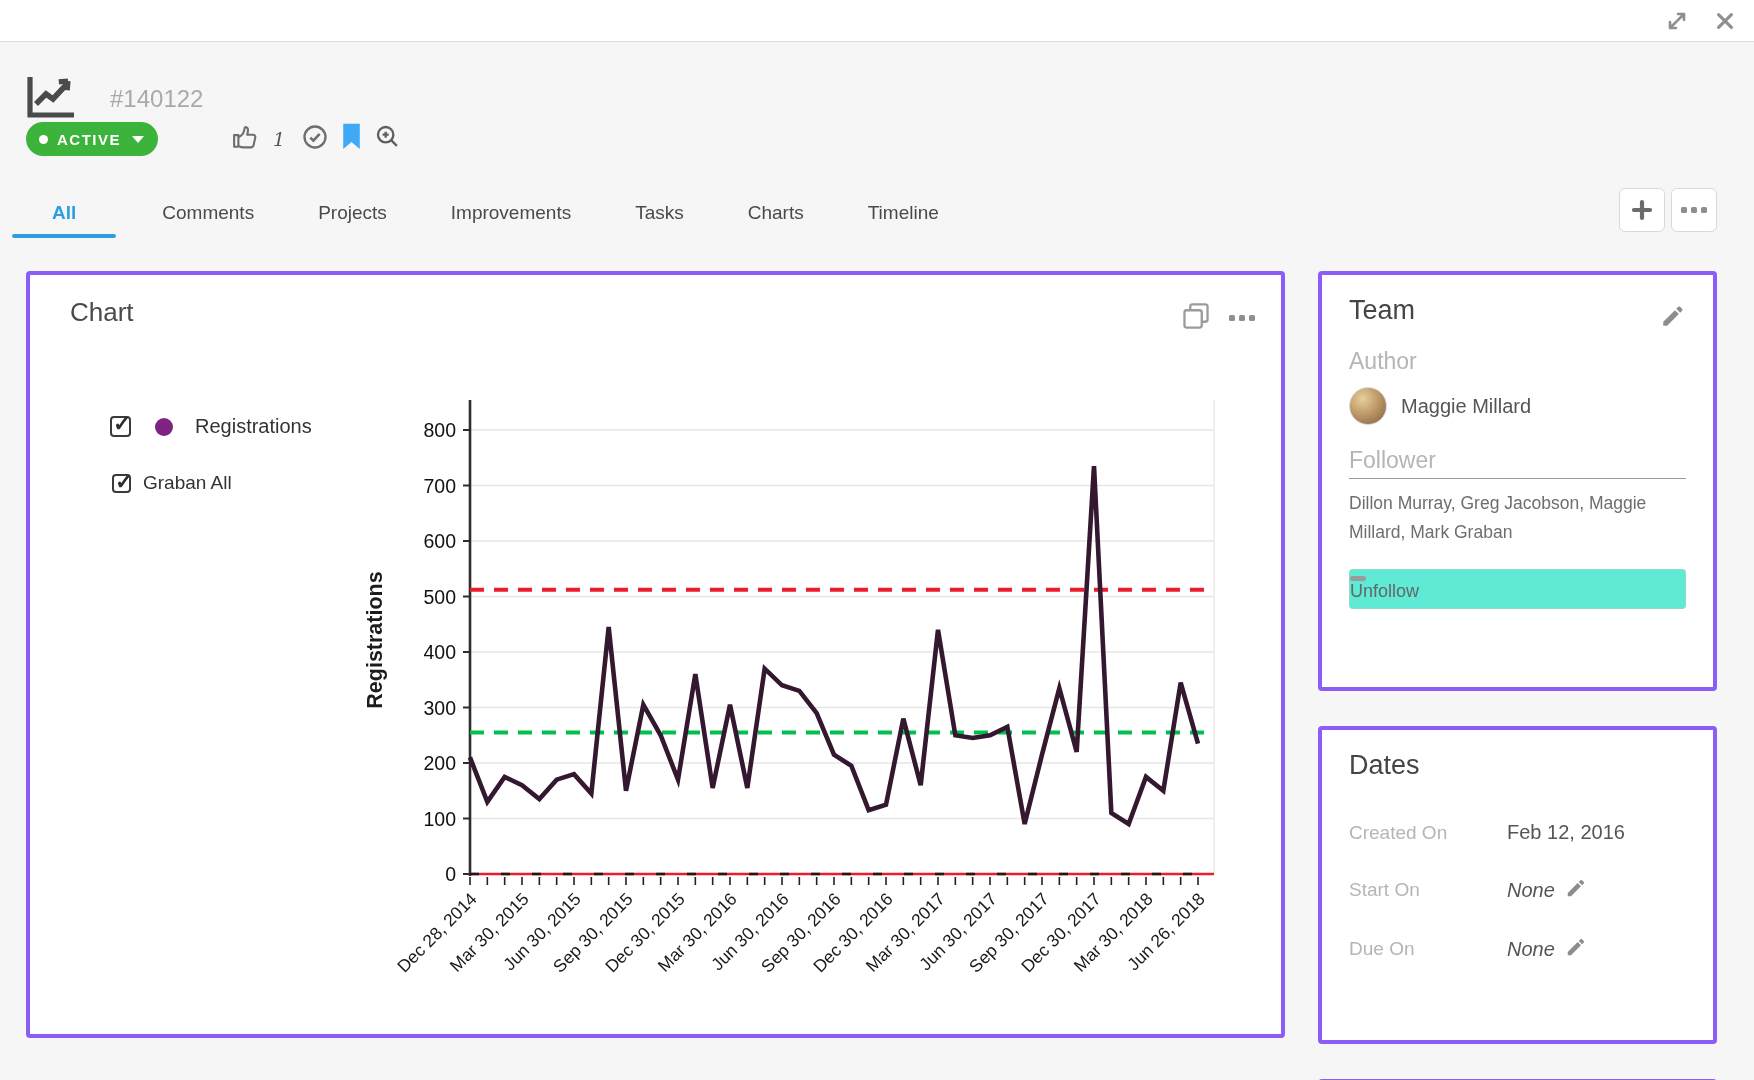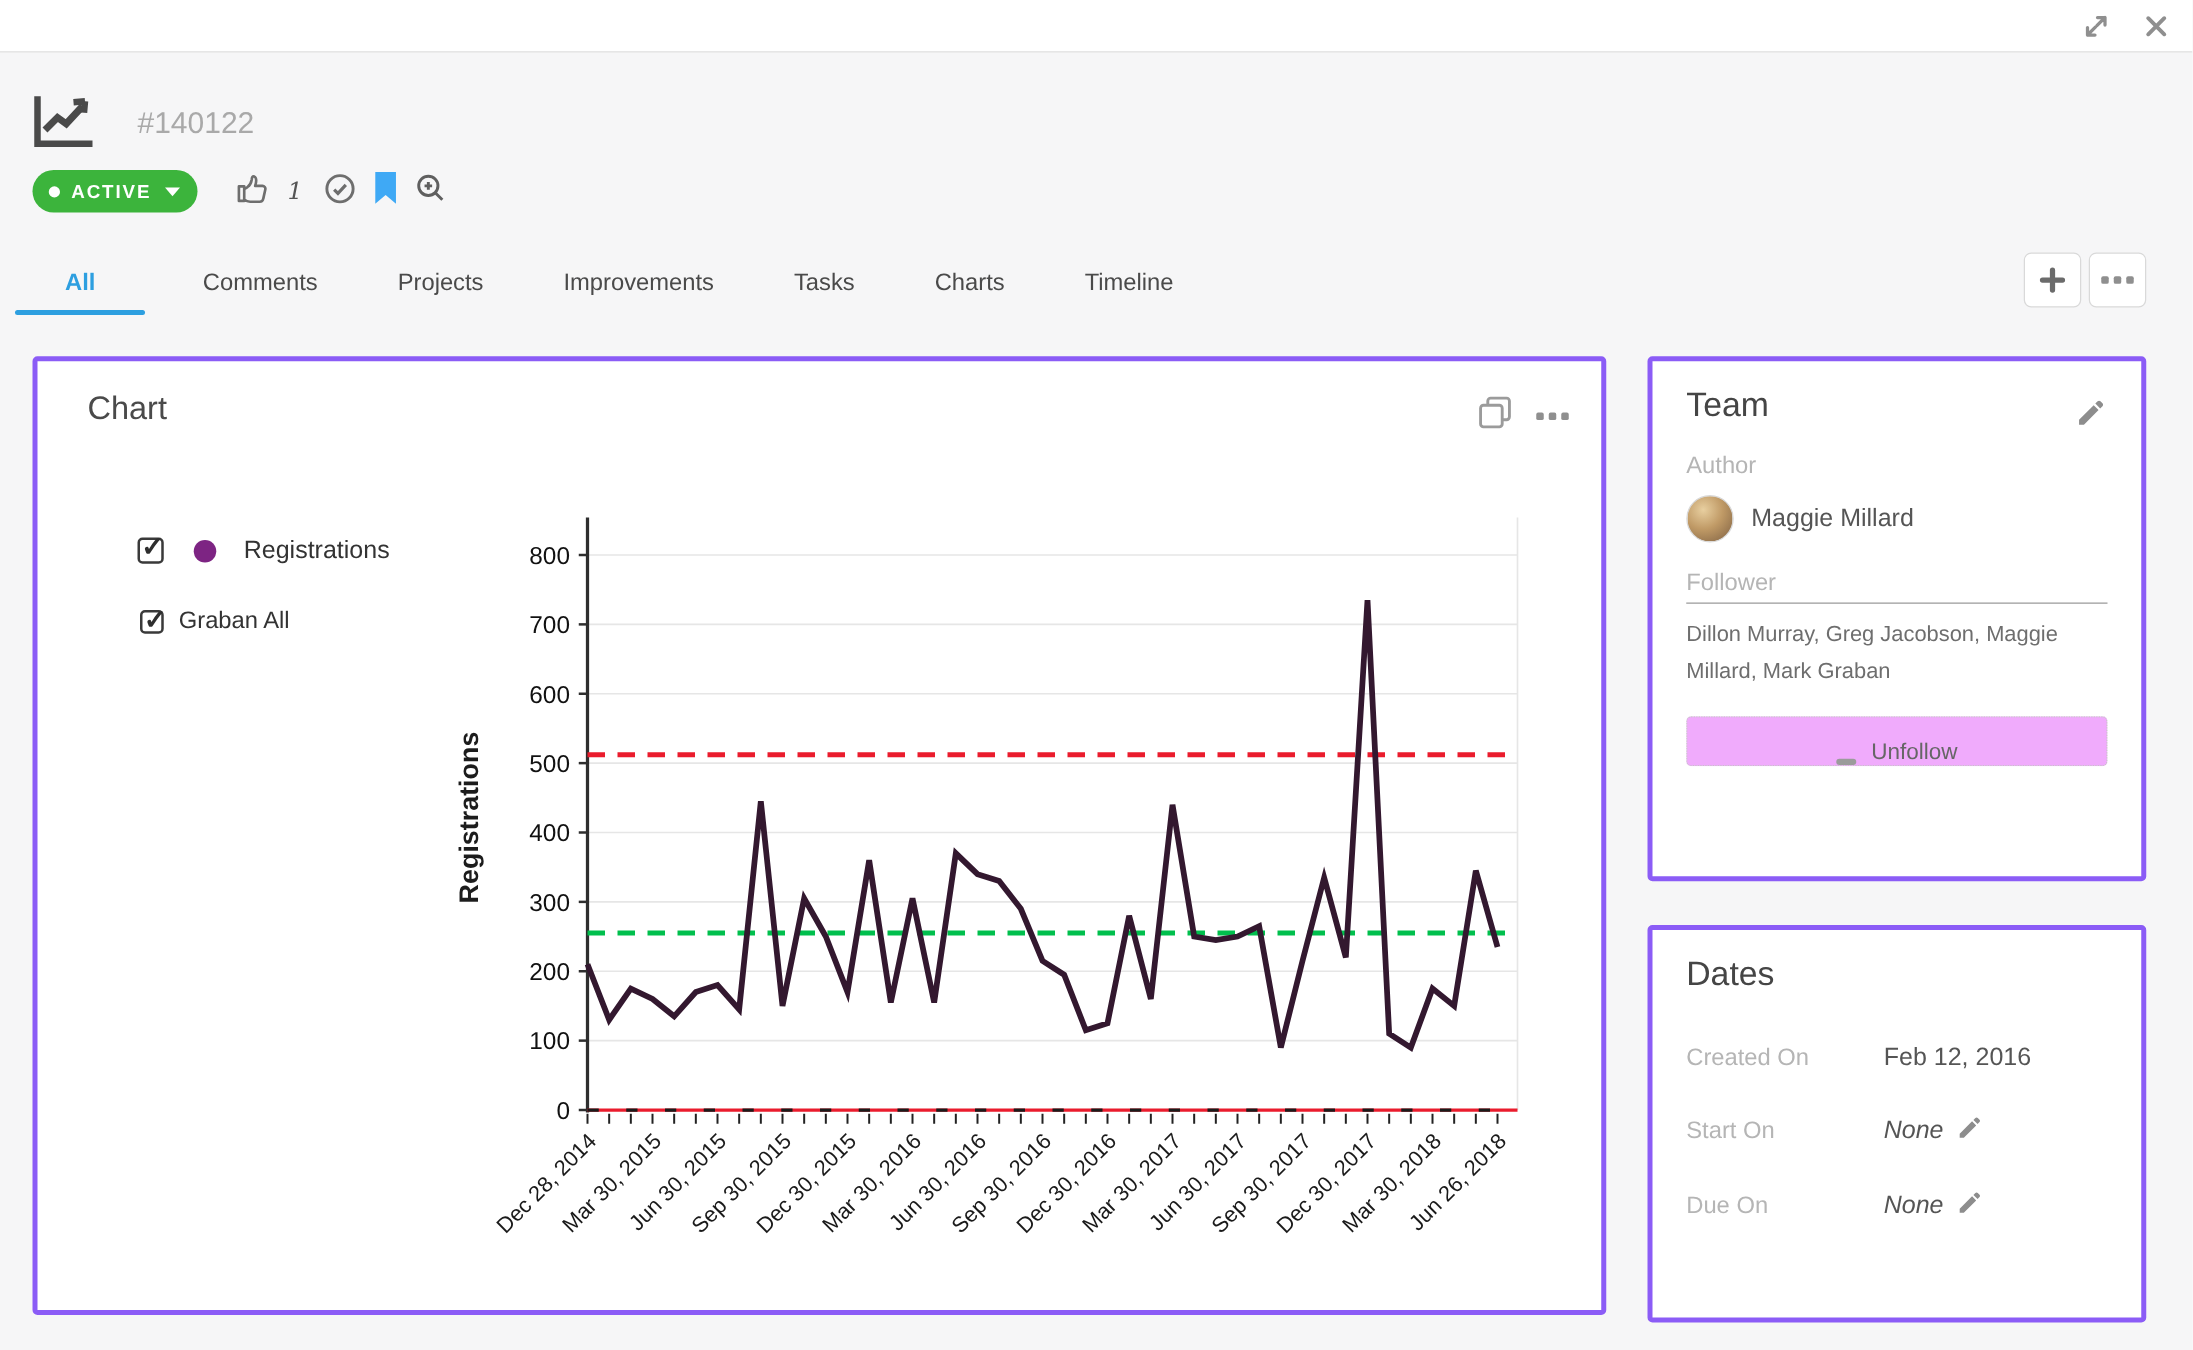--- a/index.html
+++ b/index.html
@@ -7,21 +7,21 @@
     font-family:"Liberation Sans", sans-serif; background:#f6f6f7; }
   .topbar { height:42px; background:#fff; border-bottom:1px solid #dedede;
     display:flex; align-items:center; justify-content:flex-end; gap:22px; padding-right:16px; }
   .winbtn { width:26px; height:26px; display:flex; align-items:center; justify-content:center; cursor:pointer; }
   .page { padding:0 37px 0 26px; }
   
   .title-row { margin-top:28px; height:52px; display:flex; align-items:center; }
   .title-icon { width:52px; height:46px; margin-right:14px; }
   .page-title { font-size:37px; font-weight:600; color:#464646; letter-spacing:0.2px; }
   .item-id { font-size:24px; color:#a9a9a9; margin-left:18px; font-weight:500; margin-top:6px; }
-  .badge-row { margin-top:14px; height:34px; display:flex; align-items:center; }
+  .badge-row { height:34px; display:flex; align-items:center;gap:43px; }
   .status-badge { background:#3cb43c; border-radius:17px; height:34px; padding:0 14px 0 13px;
     display:flex; align-items:center; gap:9px; cursor:pointer; border:none; }
   .status-dot { width:9px; height:9px; border-radius:50%; background:#fff; }
   .status-label { color:#fff; font-size:15px; font-weight:bold; letter-spacing:1.5px; }
   .status-caret { width:0; height:0; border-left:6px solid transparent; border-right:6px solid transparent;
     border-top:7px solid #fff; margin-left:2px; }
   .hdr-icons { display:flex; align-items:center; gap:12px; margin-left:20px; }
   .like-count { font-family:"DejaVu Serif", serif; font-style:italic; font-size:19px; color:#555; margin-right:4px; }
   
   .tabs-row { margin-top:30px; height:52px; display:flex; align-items:flex-end; position:relative; }
@@ -50,31 +50,31 @@
   .legend-dot { width:18px; height:18px; border-radius:50%; margin:0 22px 0 24px; }
   .legend-label { font-size:20px; color:#333; font-weight:500; }
   .select-all-label { font-size:19px; color:#333; margin-left:12px; font-weight:500; }
   #chart-svg { position:absolute; left:0; top:55px; }
   
   .sidebar { width:399px; margin-left:33px; }
   .side-card { padding:20px 27px; position:relative; }
   .side-title { font-size:27px; color:#454545; font-weight:500; }
   .edit-pencil { position:absolute; right:27px; top:28px; cursor:pointer; }
   .team-card { height:420px; }
-  .muted-label { font-size:19px; color:#b5b5b5; margin-top:22px; }
+  .muted-label { font-size:23px; color:#b5b5b5; margin-top:22px; }
   .author-row { display:flex; align-items:center; margin-top:12px; }
   .avatar { width:38px; height:38px; border-radius:50%; flex:0 0 auto;
     background:radial-gradient(circle at 35% 30%, #e8cfa0 0%, #c09a66 45%, #7d5f41 100%);
     border:1px solid #d8d8d8; }
   .author-name { font-size:20px; color:#555; font-weight:500; margin-left:14px; }
   .follower-head { border-bottom:1px solid #9a9a9a; padding-bottom:4px; }
   .followers-text { font-size:17.5px; color:#6e6e6e; line-height:1.65; margin-top:10px; }
-  .unfollow-btn { margin-top:22px; width:100%; height:40px; background:#f0abfc;
-    border:1.5px dotted #c7c7c7; border-radius:4px; display:flex; align-items:flex-end;
-    justify-content:center; cursor:pointer; }
+  .unfollow-btn { margin-top:22px; width:100%; height:40px; background:#5eead4;
+    border:1.5px dotted #c7c7c7; border-radius:4px; display:flex; align-items:flex-start;
+    justify-content:center; cursor:pointer;flex-direction:column; }
   .minus-glyph { width:16px; height:5px; background:#9b9b9b; border-radius:2.5px; margin-right:12px; }
   .unfollow-label { font-size:18px; color:#666; }
   .dates-card { margin-top:35px; height:318px; }
   .date-row { display:flex; align-items:center; margin-top:33px; }
   .date-label { width:158px; font-size:19px; color:#b5b5b5; flex:0 0 auto; }
   .date-value { font-size:20px; color:#555; font-weight:500; }
   .date-row.editable .date-value { font-style:italic; }
   .date-row .row-pencil { display:none; margin-left:10px; }
   .date-row.editable .row-pencil { display:inline-block; cursor:pointer; }
   .files-card { margin-top:35px; height:160px; }

